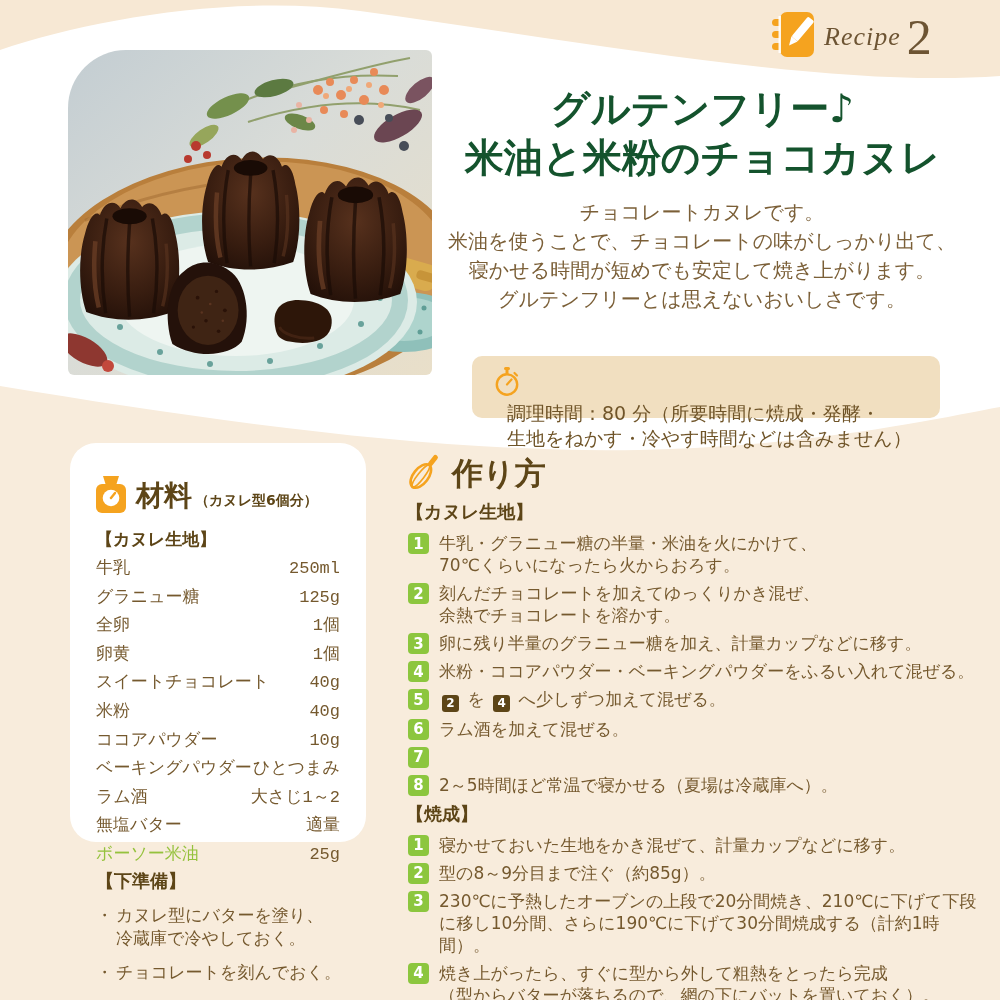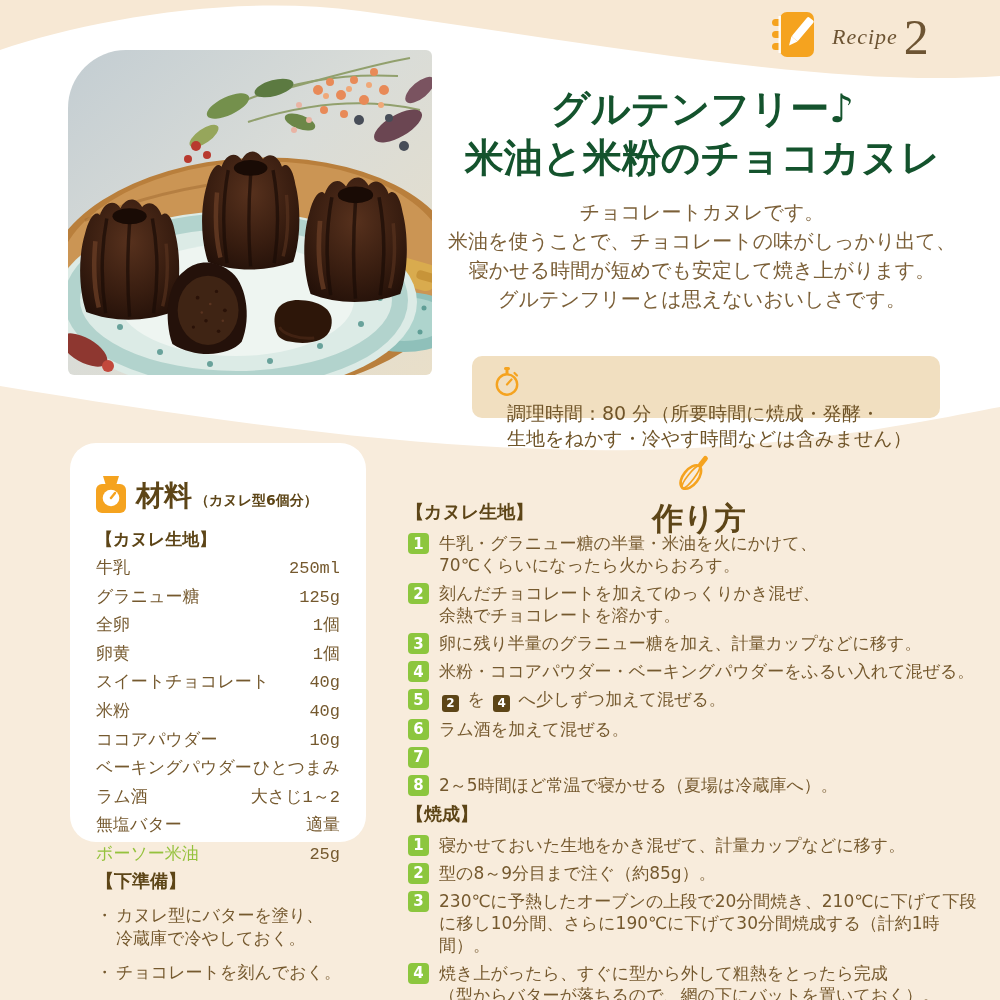--- a/index.html
+++ b/index.html
@@ -2,22 +2,22 @@
 <html><head>
 <meta charset="utf-8">
 <style>
   html,body{margin:0;padding:0;background:#ffffff;}
   .page{position:relative;width:1000px;height:1000px;margin:0 auto;background:#fff;overflow:hidden;
         font-family:"DejaVu Sans","Liberation Sans",sans-serif;}
   .bg{position:absolute;left:0;top:0;width:1000px;height:1000px;}
 
   
   .badge{position:absolute;left:770px;top:10px;display:flex;align-items:center;}
-  .badge-label{font-family:"Liberation Serif","DejaVu Serif",serif;font-style:italic;font-size:22px;
-               color:#6d5433;margin-left:10px;letter-spacing:1px;}
+  .badge-label{font-family:"Liberation Serif","DejaVu Serif",serif;font-style:italic;font-size:26px;
+               color:#6d5433;margin-left:2px;letter-spacing:1px;}
   .badge-number{font-family:"Liberation Serif","DejaVu Serif",serif;font-size:50px;color:#6d5433;
                 margin-left:6px;line-height:1;}
 
   
   .photo{position:absolute;left:68px;top:50px;width:364px;height:325px;
          border-radius:58px 6px 6px 6px;overflow:hidden;}
 
   
   .title{position:absolute;left:445px;top:84px;width:515px;text-align:center;
          font-size:39px;font-weight:bold;color:#14532d;line-height:49px;}
@@ -41,21 +41,21 @@
   .ing-name.hl{color:#95c23d;}
 
   
   .prep{position:absolute;left:96px;top:869px;width:300px;}
   .prep-title{font-size:18px;font-weight:bold;color:#5d4517;}
   .prep-item{display:flex;font-size:17px;color:#75592e;line-height:23px;margin-top:11px;}
   .bullet{flex:0 0 20px;}
 
   
   .instructions{position:absolute;left:406px;top:452px;width:576px;}
-  .inst-header{display:flex;align-items:center;height:44px;margin-bottom:3px;flex-direction:column;}
+  .inst-header{display:flex;align-items:center;height:44px;margin-bottom:3px;}
   .inst-header .h-label{font-size:31px;}
   .sec-title{font-size:18px;font-weight:bold;color:#5d4517;margin:4px 0 8px 0;}
   .step{display:flex;margin-bottom:6px;}
   .chip{flex:0 0 auto;width:21px;height:21px;margin:1px 10px 0 2px;background:#8cc63e;border-radius:4px;
         color:#fff;font-size:15px;font-weight:bold;display:flex;align-items:center;justify-content:center;}
   .step-text{font-size:17px;line-height:22px;color:#75592e;}
   .ref{display:inline-flex;width:17px;height:17px;background:#5d4517;border-radius:3px;color:#fff;
        font-size:12px;font-weight:bold;align-items:center;justify-content:center;vertical-align:-2px;margin:0 3px;}
 </style>
 </head>

